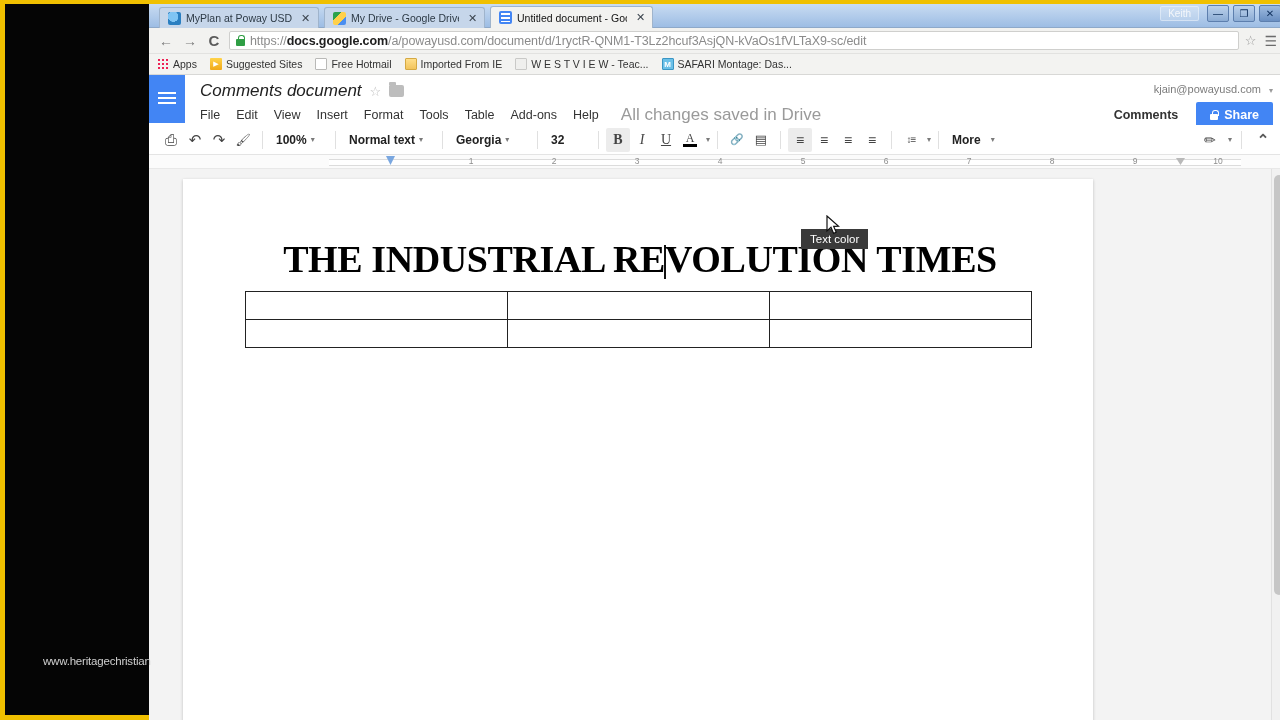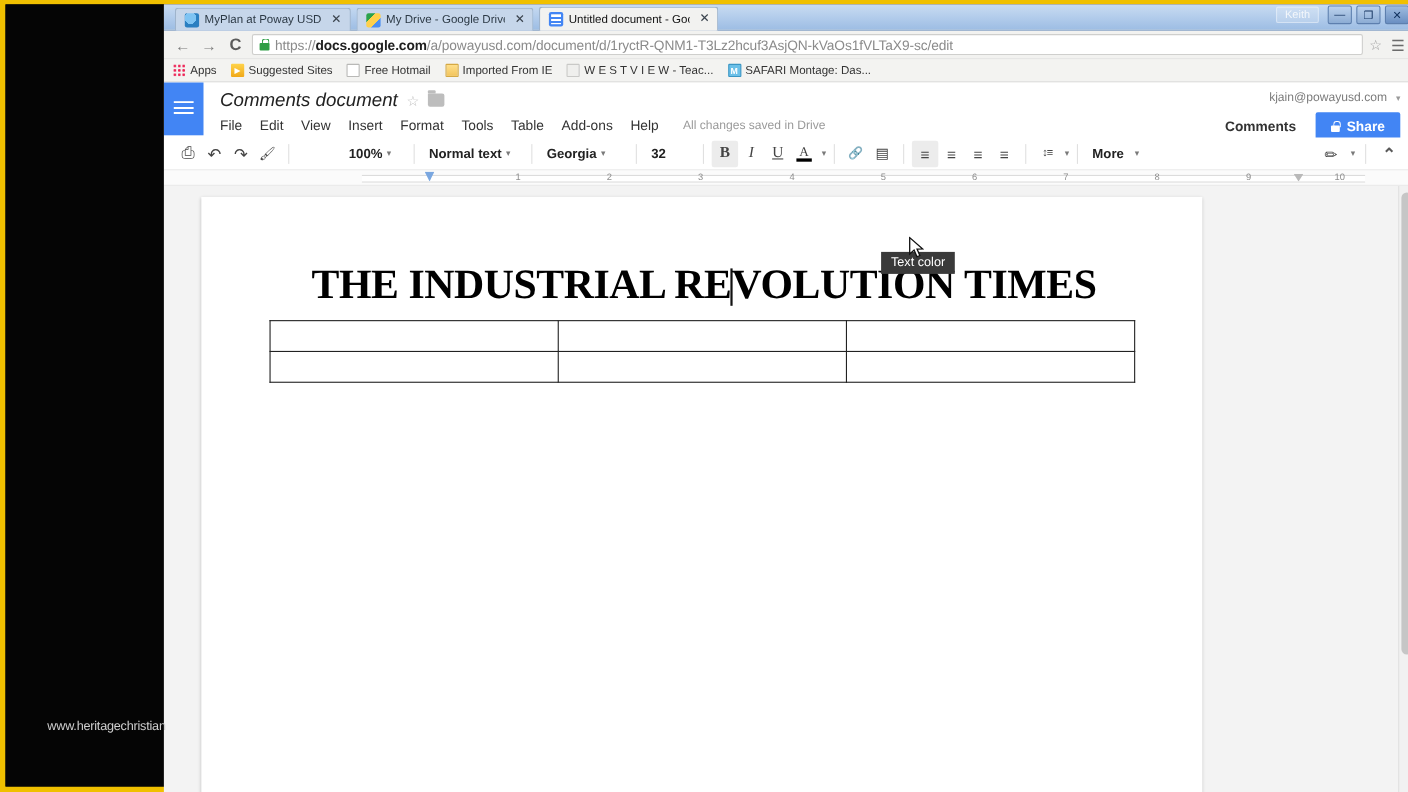--- a/index.html
+++ b/index.html
@@ -145,21 +145,21 @@
     font-size: 17px; font-style: italic; color: #222; font-weight: 400;
   }
   #doc-star { color: #bdbdbd; font-size: 13px; }
   #doc-folder { width: 15px; height: 12px; background:#bdbdbd; border-radius: 1px 2px 2px 2px; position:relative; }
   #doc-folder::before{content:"";position:absolute;left:0;top:-3px;width:7px;height:3px;background:#bdbdbd;border-radius:1px 1px 0 0;}
   #menubar { display: flex; align-items: center; gap: 0; margin-top: 4px; }
   .menu-item {
     font-size: 12.5px; color: #333; padding: 2px 8px; white-space: nowrap;
   }
   .menu-item:first-child { padding-left: 0; }
-  #save-status { font-size: 11px; color: #9a9a9a; margin-left: 14px; white-space: nowrap; }
+  #save-status { font-size: 17px; color: #9a9a9a; margin-left: 14px; white-space: nowrap; }
   #docs-header-right { padding: 8px 12px 0 0; text-align: right; }
   #account-email { font-size: 11px; color: #7c7c7c; white-space: nowrap; }
   #account-email .caret { margin-left: 5px; font-size: 8px; color:#9a9a9a; }
   #header-actions { display:flex; align-items:center; justify-content:space-between; gap: 10px; margin-top: 7px; }
   #comments-btn { font-size: 12.5px; color: #333; font-weight: 700; padding: 4px 8px; }
   #share-btn {
     background: #4285f4; color: #fff; font-size: 12.5px; font-weight: 700;
     padding: 6px 14px; border-radius: 2px; display: flex; align-items: center; gap: 6px;
   }
   #share-lock { width: 8px; height: 10px; position: relative; flex:none; }
@@ -172,21 +172,21 @@
     padding: 0 10px; gap: 0; border-bottom: 1px solid #e4e4e4;
     background: #fff; position: relative;
   }
   .tb { display:flex; align-items:center; justify-content:center;
         height: 24px; min-width: 24px; color:#444; font-size: 13px; }
   .tb.boxed { background:#ececec; border-radius:2px; }
   .tb-sep { width:1px; height:18px; background:#e0e0e0; margin: 0 7px; }
   .tb-caret { font-size: 8px; color:#7a7a7a; margin-left: 4px; }
   .tb-select { display:flex; align-items:center; height:24px; font-size:12px; color:#222; }
   .tb-select .lbl { font-weight: 700; }
-  #zoom-select { width: 58px; padding-left: 6px; margin-left: 41px; }
+  #zoom-select { width: 58px; padding-left: 6px; }
   #style-select { width: 92px; padding-left: 6px; }
   #font-select { width: 80px; padding-left: 6px; }
   #size-select { width: 46px; padding-left: 6px; gap: 40px; }
   
   .ico-print::before { content:"⎙"; font-size:15px; }
   .ico-undo::before  { content:"↶"; font-size:15px; }
   .ico-redo::before  { content:"↷"; font-size:15px; }
   .ico-paint::before { content:"🖌"; font-size:12px; }
   .ico-bold   { font-weight: 800; font-family:"Liberation Serif", serif; font-size:14px;}
   .ico-italic { font-style: italic; font-family:"Liberation Serif", serif; font-size:14px;}

